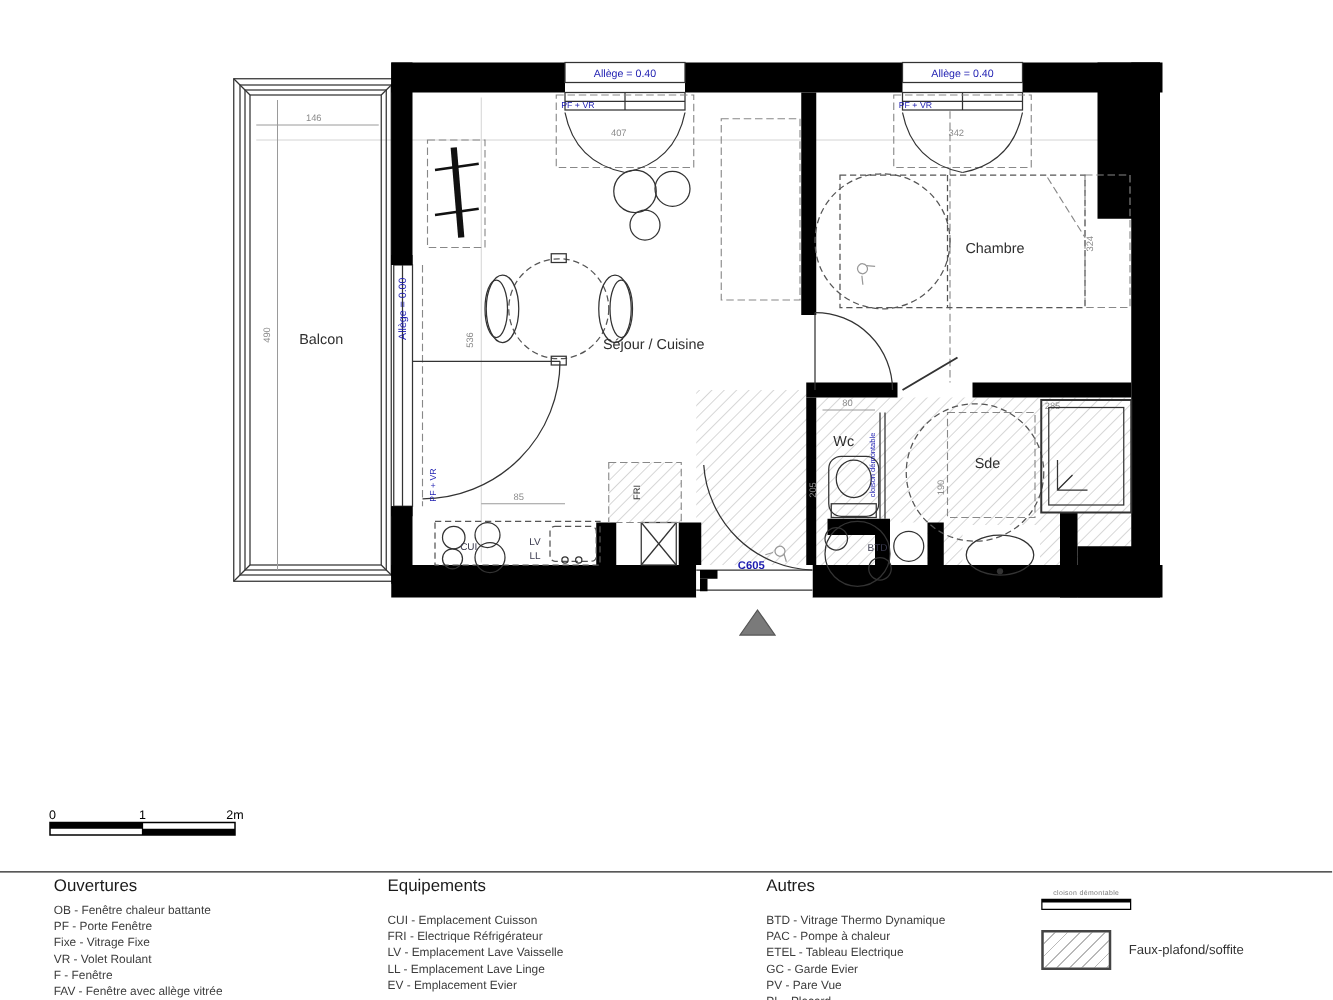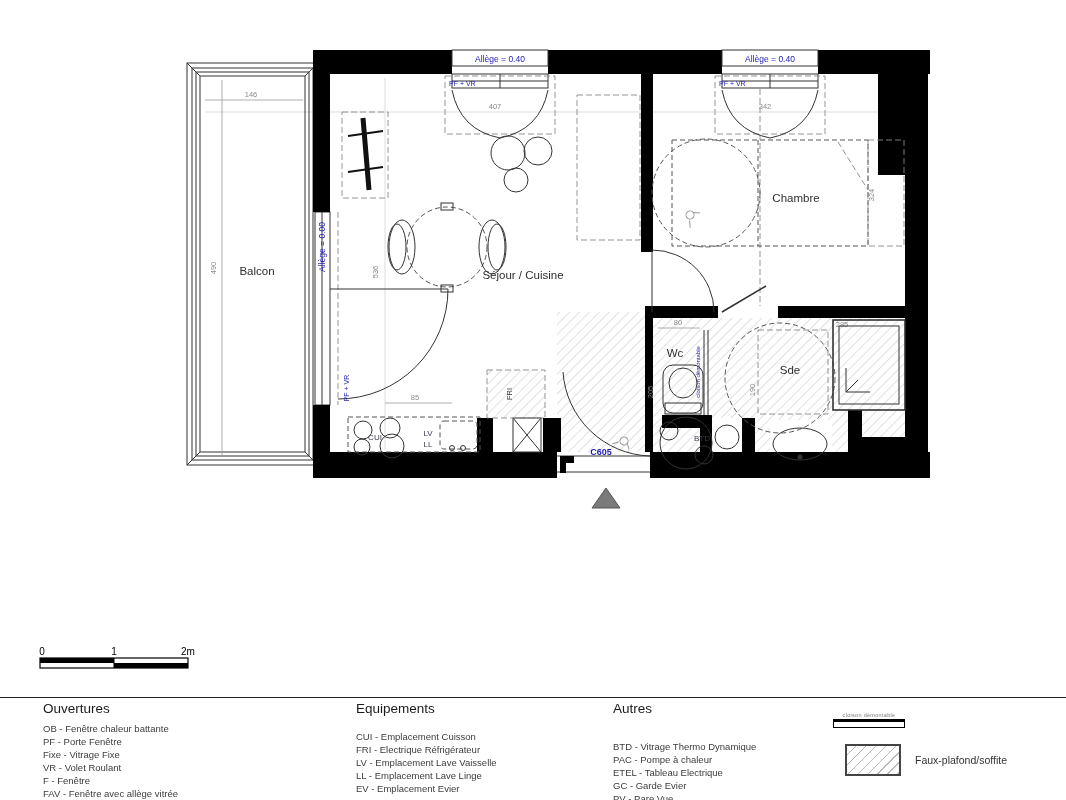--- a/index.html
+++ b/index.html
@@ -21,21 +21,21 @@
   .eqlbl{fill:#3a3a4e;font-size:8px;}
   .glyph{stroke:#999;fill:none;stroke-width:1;}
   .divider{position:absolute;left:0;top:697px;width:1066px;height:0;
            border-top:1.2px solid #222;}
   .leg-col{position:absolute;top:701px;}
   .leg-title{font-size:13.5px;color:#1a1a1a;margin-bottom:6px;}
   .leg-item{font-size:9.5px;color:#3c3c3c;line-height:13px;}
   .leg-sym{position:absolute;left:833px;top:712px;width:230px;}
   .sym-cloison-label{font-size:5.5px;color:#777;width:72px;text-align:center;letter-spacing:0.3px;}
   .sym-cloison-bar{width:70px;height:5px;background:#fff;border:1px solid #000;border-top-width:3px;margin-top:1px;}
-  .sym-faux{margin-top:16px;display:flex;align-items:center;margin-left:12px;}
+  .sym-faux{margin-top:16px;display:flex;align-items:center;}
   .sym-faux-box{width:52px;height:28px;border:2px solid #444;
      background:repeating-linear-gradient(135deg,#ffffff 0 6px,#b9b9b9 6px 7px);}
   .sym-faux-label{font-size:10.5px;color:#333;margin-left:14px;}
 </style>
 </head>
 <body>
 
 <div class="page">
 
 <svg width="1066" height="692" viewBox="0 0 1066 692">
@@ -289,31 +289,31 @@
   <div class="leg-title">Ouvertures</div>
   <div class="leg-item">OB - Fenêtre chaleur battante</div>
   <div class="leg-item">PF - Porte Fenêtre</div>
   <div class="leg-item">Fixe - Vitrage Fixe</div>
   <div class="leg-item">VR - Volet Roulant</div>
   <div class="leg-item">F - Fenêtre</div>
   <div class="leg-item">FAV - Fenêtre avec allège vitrée</div>
 
 </div>
 
-<div class="leg-col" style="left:310px;margin-left:46px;">
+<div class="leg-col" style="left:310px;">
   <div class="leg-title" style="margin-bottom:14px;">Equipements</div>
   <div class="leg-item">CUI - Emplacement Cuisson</div>
   <div class="leg-item">FRI - Electrique Réfrigérateur</div>
   <div class="leg-item">LV - Emplacement Lave Vaisselle</div>
   <div class="leg-item">LL - Emplacement Lave Linge</div>
   <div class="leg-item">EV - Emplacement Evier</div>
 </div>
 
 <div class="leg-col" style="left:613px;">
-  <div class="leg-title" style="margin-bottom:24px;">Autres</div>
+  <div class="leg-title" style="margin-bottom:14px;">Autres</div>
   <div class="leg-item">BTD - Vitrage Thermo Dynamique</div>
   <div class="leg-item">PAC - Pompe à chaleur</div>
   <div class="leg-item">ETEL - Tableau Electrique</div>
   <div class="leg-item">GC - Garde Evier</div>
   <div class="leg-item">PV - Pare Vue</div>
   <div class="leg-item">PL - Placard</div>
 </div>
 
 <div class="leg-sym">
   <div class="sym-cloison-label">cloison démontable</div>

